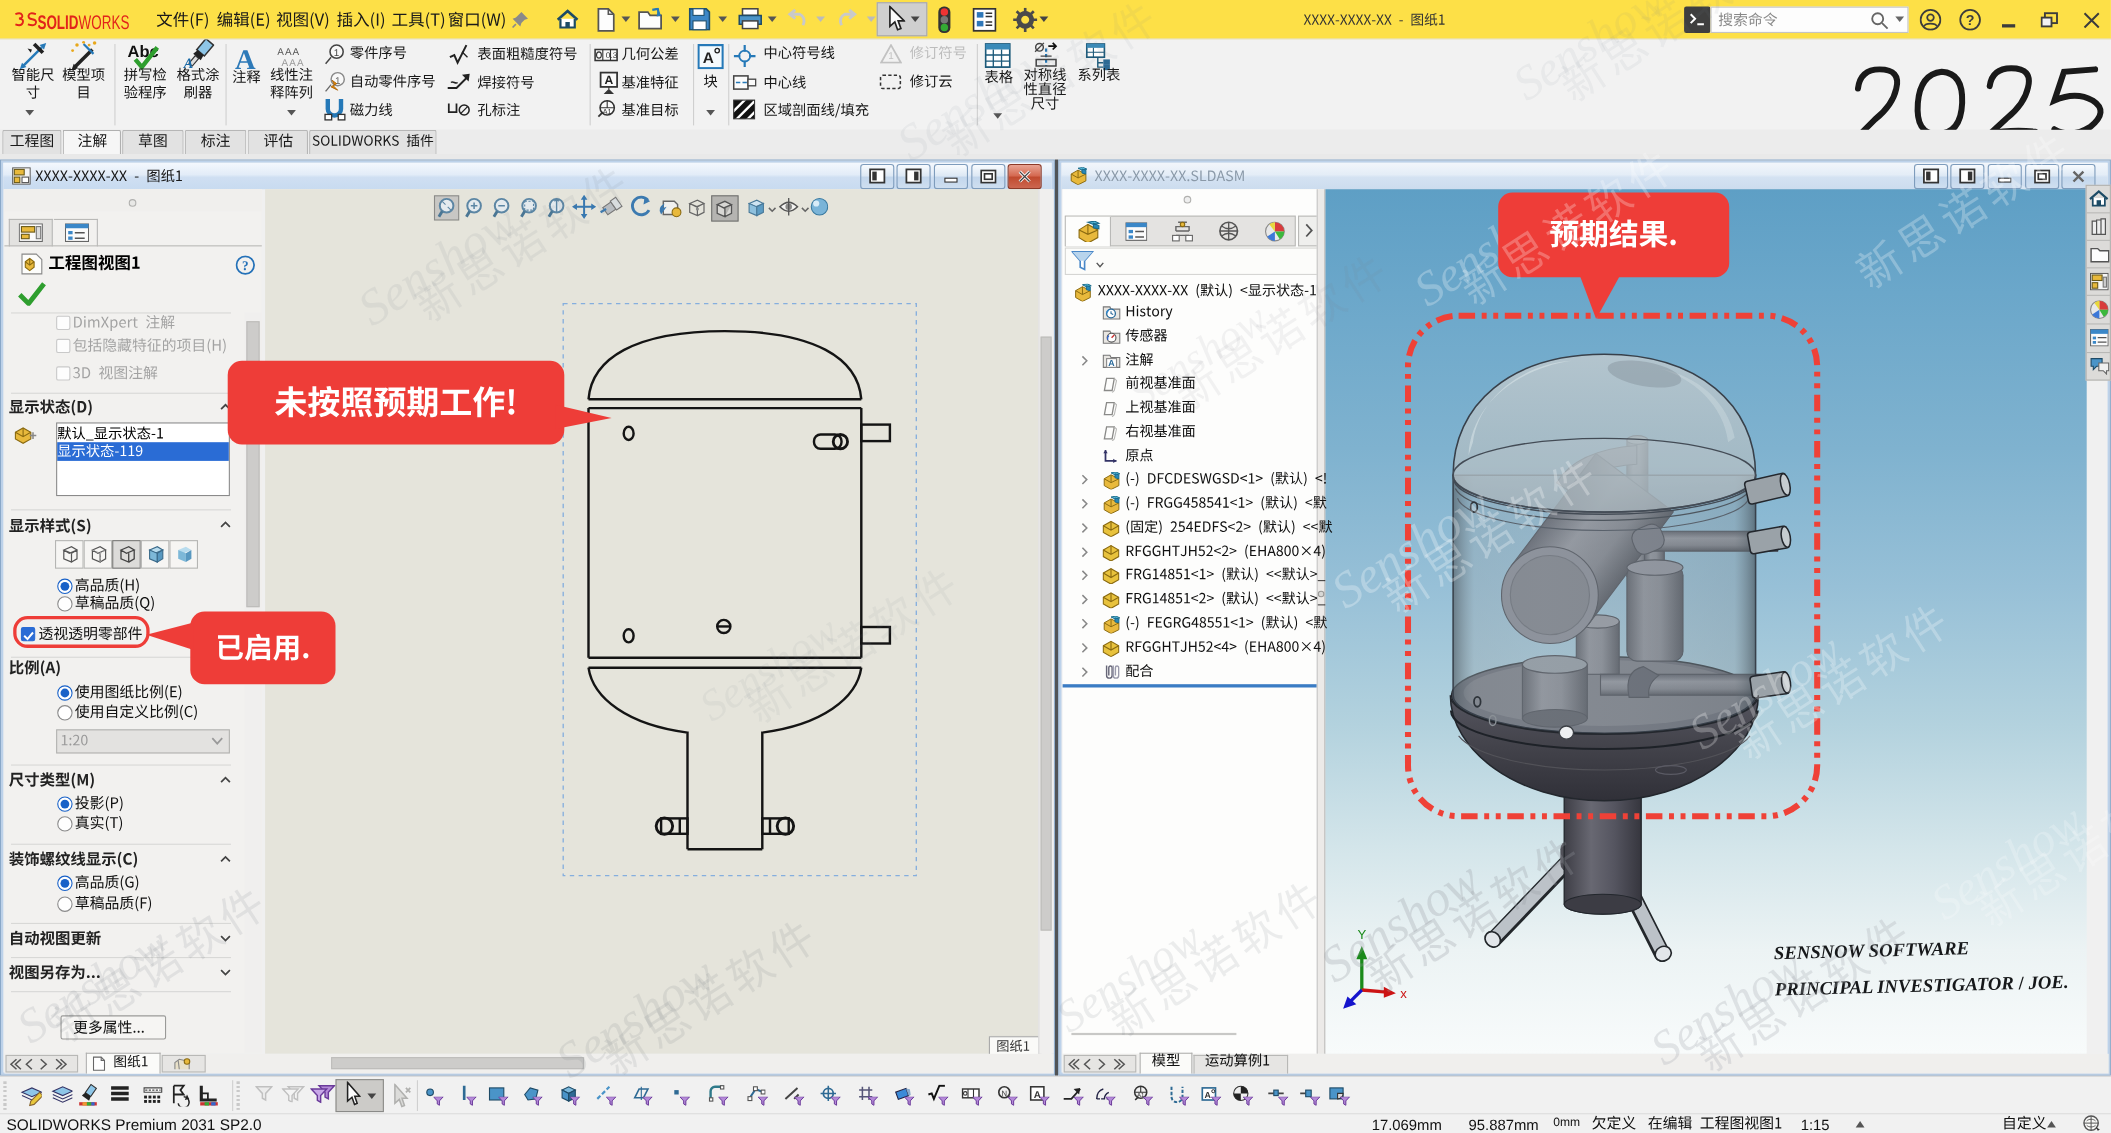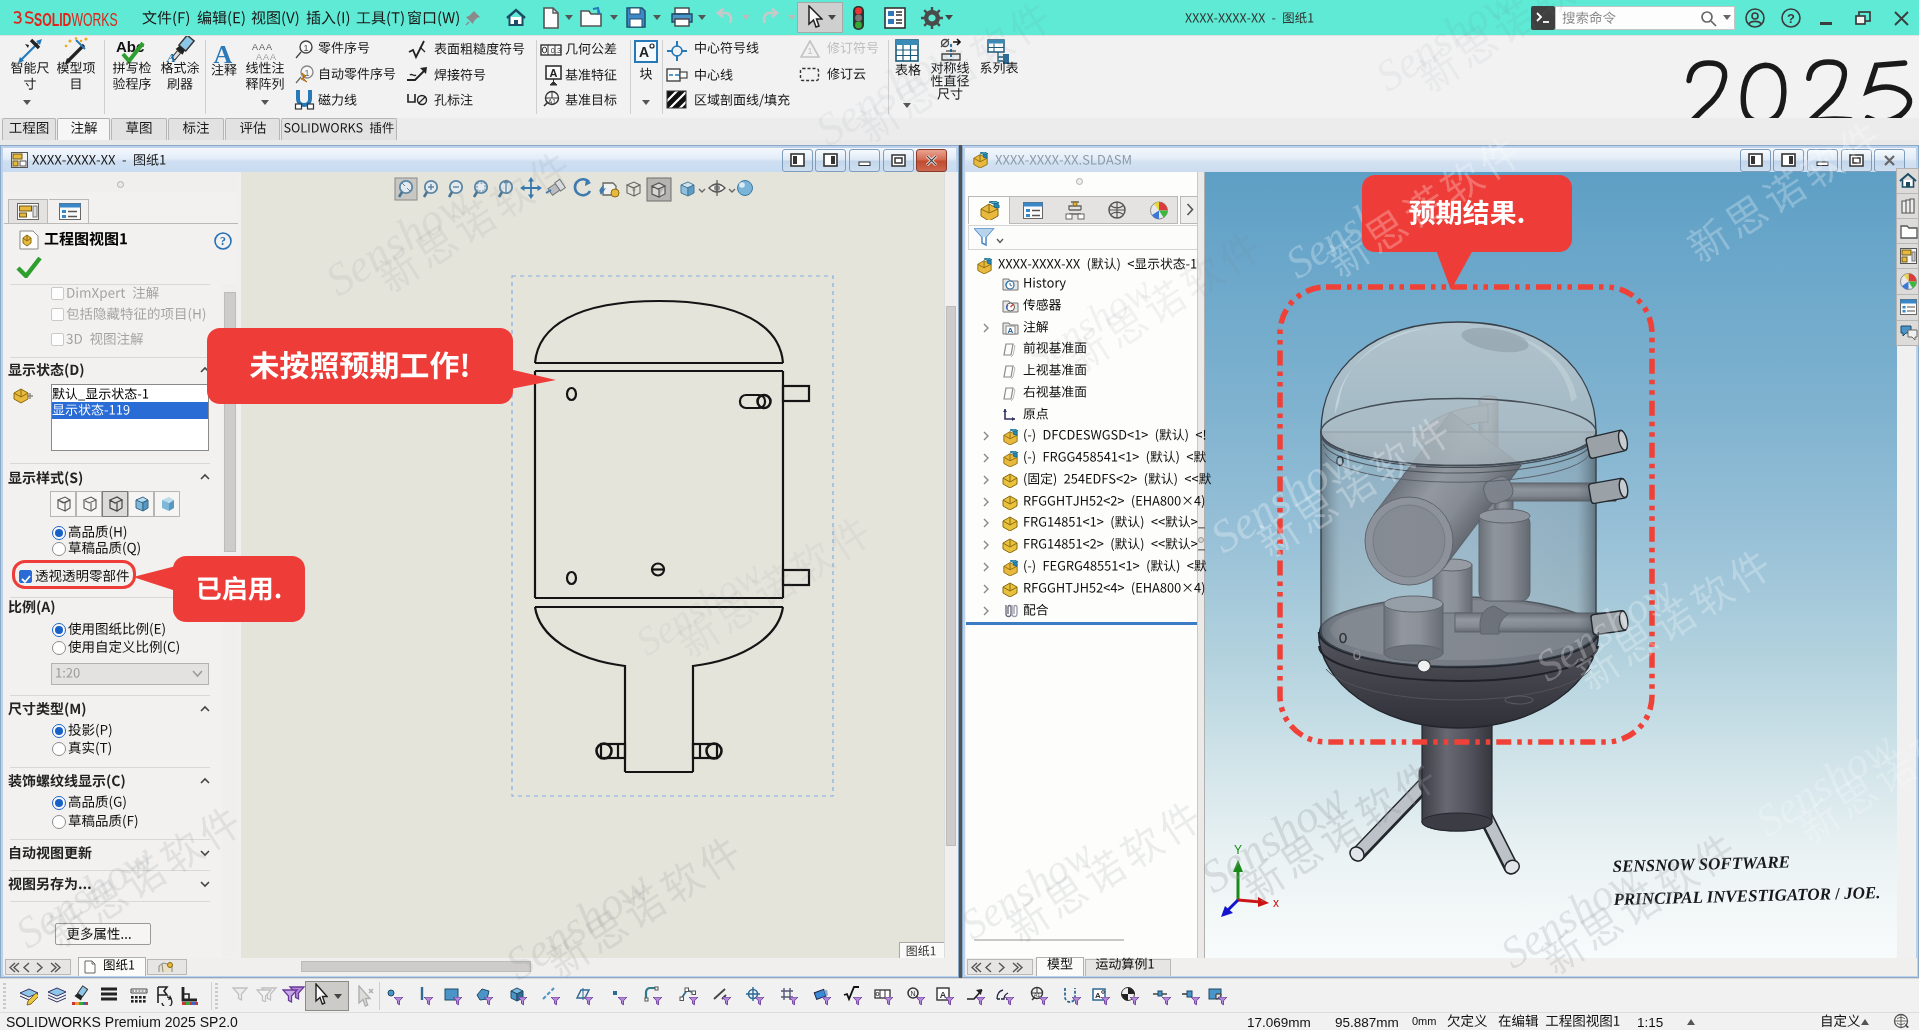--- a/index.html
+++ b/index.html
@@ -1,19 +1,19 @@
 <!DOCTYPE html>
 <html><head><meta charset="utf-8">
 <style>
 *{margin:0;padding:0;box-sizing:border-box}
 html,body{width:1919px;height:1030px;overflow:hidden;font-family:"Liberation Sans",sans-serif;background:#f0f0f0}
 .abs{position:absolute}
 #page{position:relative;width:1919px;height:1030px}
 
-#titlebar{position:absolute;left:0;top:0;width:1919px;height:36px;background:#5eead4;border-bottom:1px solid #e2e2e2}
+#titlebar{position:absolute;left:0;top:0;width:1919px;height:36px;background:#fde047;border-bottom:1px solid #e2e2e2}
 #ribbon{position:absolute;left:0;top:36px;width:1919px;height:82px;background:#f2f2f2}
 .rsep{position:absolute;top:4px;width:1px;height:74px;background:#cfcfcf}
 #tabrow{position:absolute;left:0;top:118px;width:1919px;height:22px;background:#ececec}
 .ctab{position:absolute;top:0;height:22px;background:#e2e2e2;border:1px solid #b6b6b6;border-bottom:none;border-radius:2px 2px 0 0}
 .ctab.act{background:#f6f6f6;border-color:#b0b0b0;height:23px}
 #mdi{position:absolute;left:0;top:140px;width:1919px;height:838px;background:#e9e9e9}
 
 .cwin{position:absolute;top:5px;height:833px;border:1px solid #8aa8c8;background:#f0f0f0;box-shadow:inset 0 0 0 2px #bdd2ea}
 .wtitle{position:absolute;left:2px;top:2px;right:2px;height:24px;background:linear-gradient(#f4f8fd,#e2ecf8 45%,#cfdff2 55%,#c8dbf0)}
 .wbtn{position:absolute;top:3px;width:31px;height:23px;border:1px solid #7e9cbc;border-radius:3px;background:linear-gradient(#f8fbfe,#dce8f4 48%,#c2d6ec 52%,#cfdff0)}
@@ -1191,21 +1191,21 @@
       </svg>
       <svg class="abs" style="left:1208px;top:7px" width="17" height="17" viewBox="0 0 17 17">
         <rect x="1" y="3" width="12" height="10" fill="#4a94c8" stroke="#1e4a66"></rect>
         <path d="M13 8a5 5 0 0 1 -5 5v-5z" fill="#ddd" stroke="#333"></path>
       </svg>
       <svg class="abs" style="left:1218px;top:18px" width="10" height="9" viewBox="0 0 10 9">
         <path d="M0 0h9l-3.5 3.8v4l-2-1.2V3.8z" fill="#b48ad8" stroke="#6a3a9a" stroke-width="0.9"></path>
       </svg>
 </div>
 <div id="statusbar"></div>
-    <div class="abs" style="left:6px;top:1014px;font-size:14px;color:#111">SOLIDWORKS Premium 2025 SP2.0</div>
+    <div class="abs" style="left:6px;top:1014px;font-size:14px;color:#111">SOLIDWORKS Premium 2031 SP2.0</div>
     <div class="abs" style="left:1247px;top:1015px;font-size:13.5px;color:#111">17.069mm</div>
     <div class="abs" style="left:1335px;top:1015px;font-size:13.5px;color:#111">95.887mm</div>
     <div class="abs" style="left:1412px;top:1015px;font-size:11px;color:#111">0mm</div>
     <div class="abs" style="left:1637px;top:1015px;font-size:13.5px;color:#111">1:15</div>
     <svg class="abs" style="left:1686px;top:1018px" width="10" height="8" viewBox="0 0 10 8">
       <path d="M1 7L5 1L9 7z" fill="#555"></path>
     </svg>
     <svg class="abs" style="left:1860px;top:1018px" width="10" height="8" viewBox="0 0 10 8">
       <path d="M1 7L5 1L9 7z" fill="#555"></path>
     </svg>

